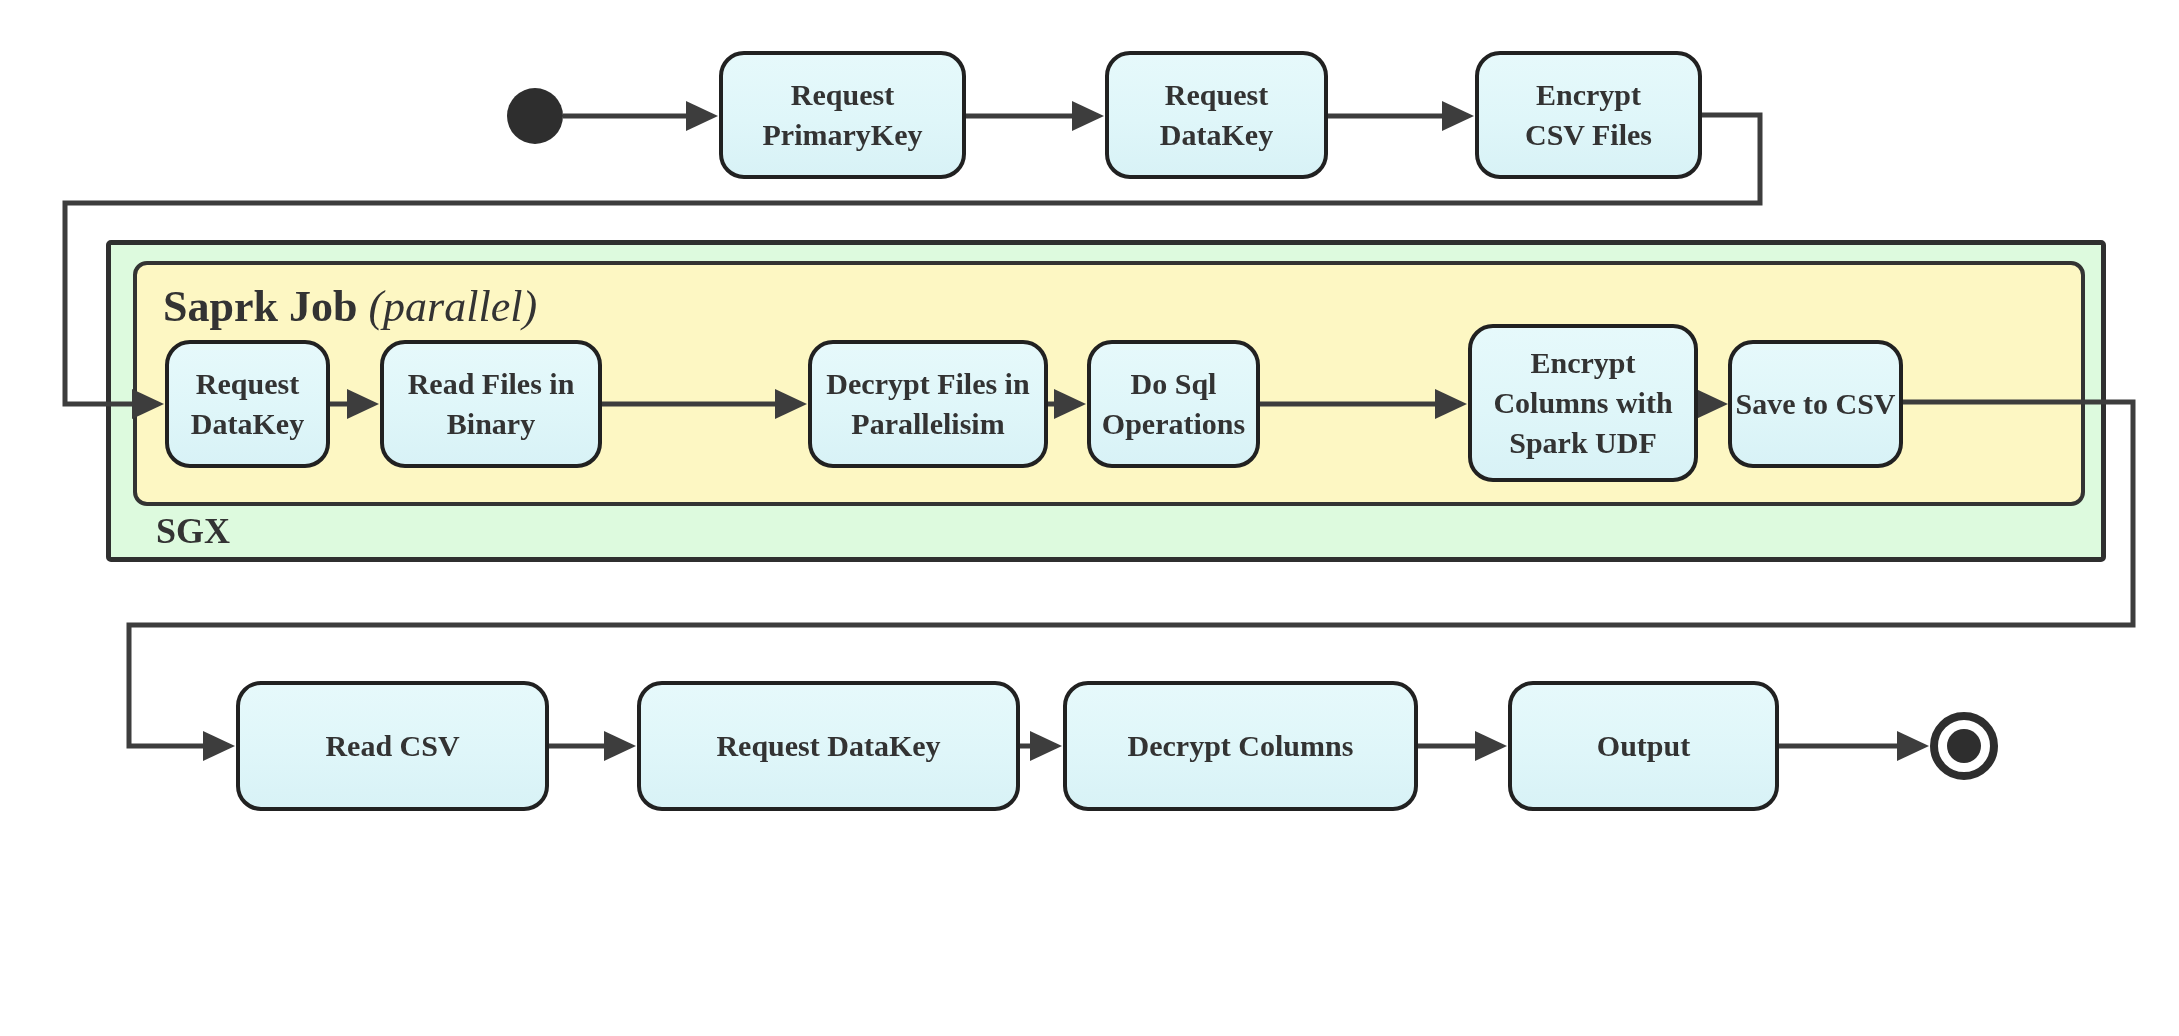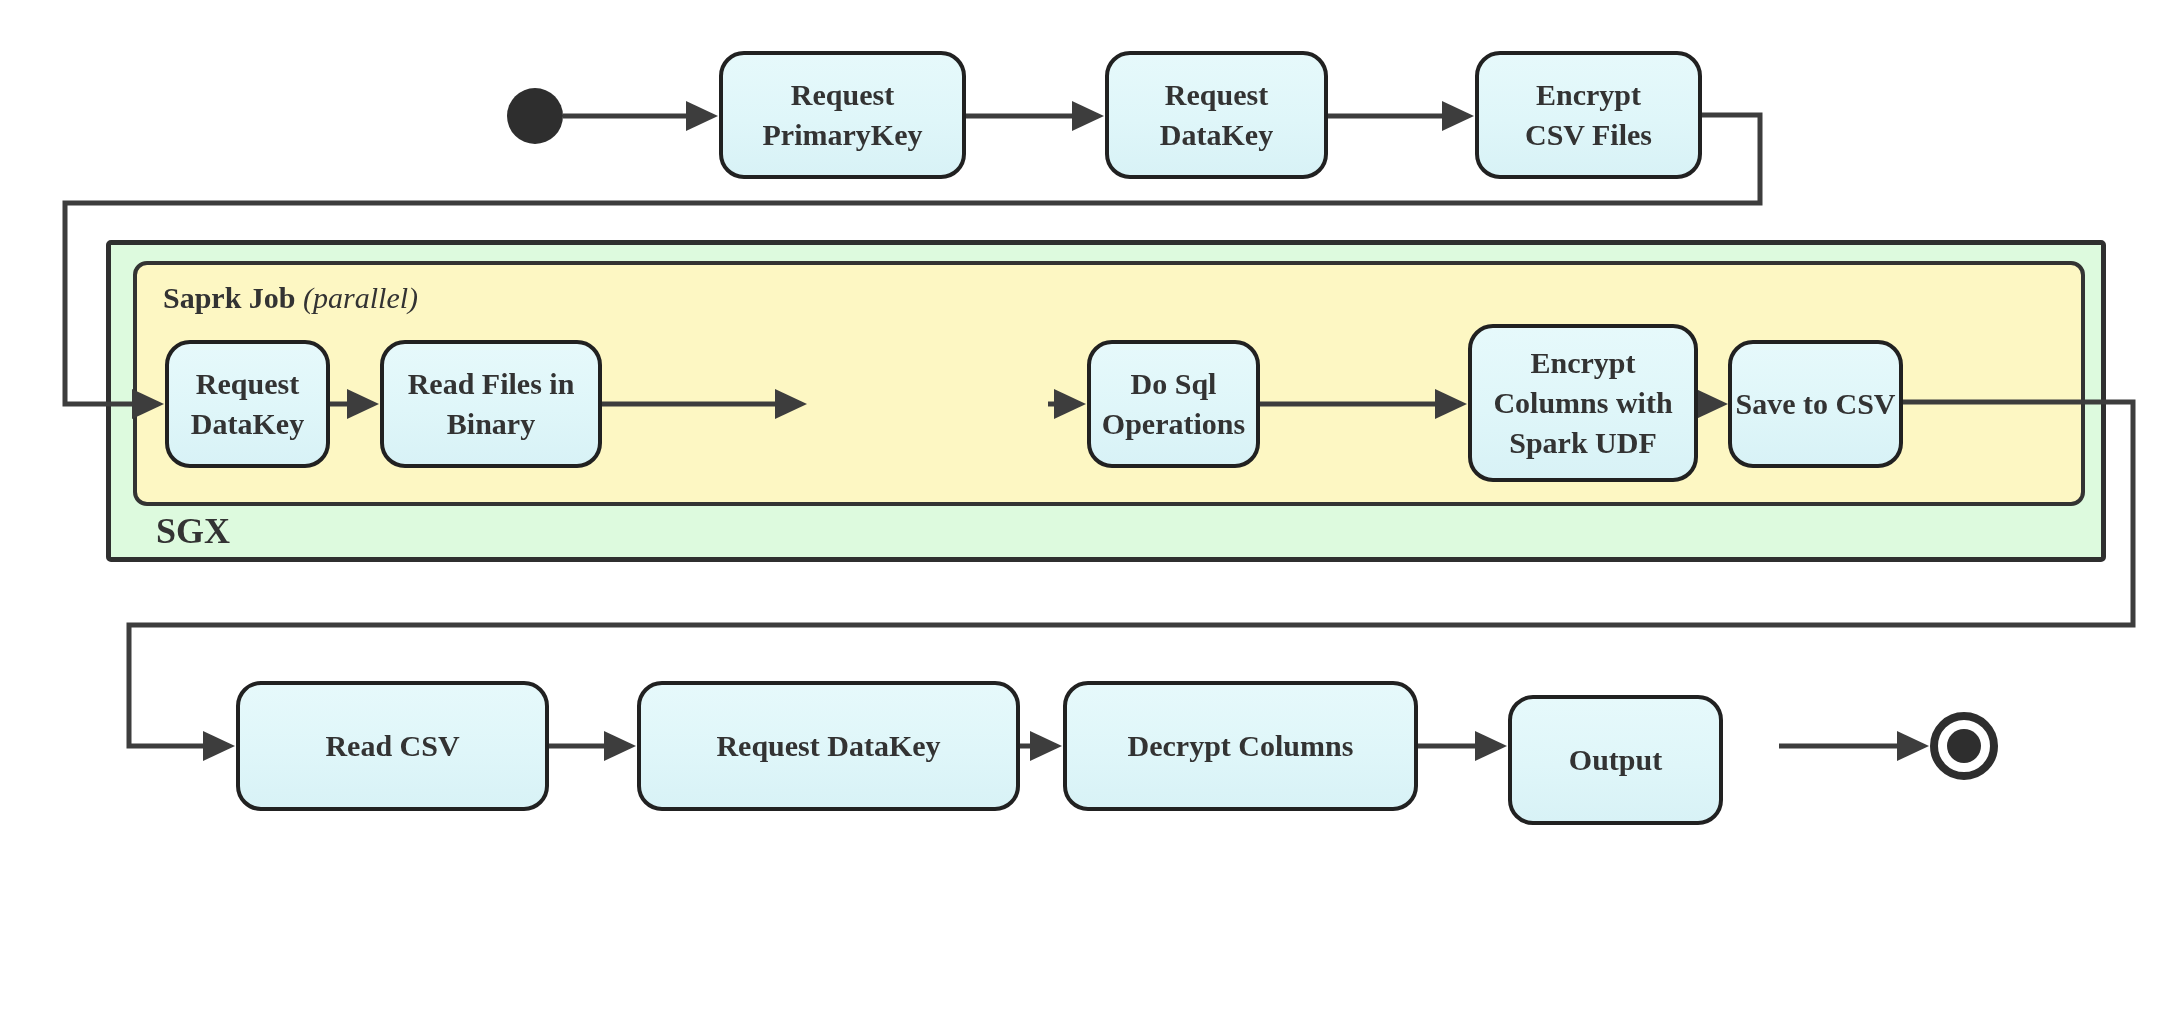--- a/index.html
+++ b/index.html
@@ -18,21 +18,21 @@
   .container{position:absolute;box-sizing:border-box;}
   .sgx{
     background:var(--sgx-fill);
     border:5px solid #2f2f2f;border-radius:5px;
   }
   .spark{
     background:var(--spark-fill);
     border:4px solid #333333;border-radius:14px;
   }
   .container-label{
-    position:absolute;font-weight:bold;font-size:30px;color:#333;white-space:nowrap;
+    position:absolute;font-weight:bold;font-size:44px;color:#333;white-space:nowrap;
   }
   .container-label .paren{font-weight:normal;font-style:italic;}
   .node{
     position:absolute;box-sizing:border-box;
     background:linear-gradient(180deg,#e6f9fb 0%,var(--node-fill) 55%,#d8f2f6 100%);
     border:4px solid var(--node-border);
     border-radius:25px;
     display:flex;flex-direction:column;align-items:center;justify-content:center;
     font-weight:bold;font-size:30px;line-height:1.33;color:var(--text);
     text-align:center;z-index:3;
@@ -107,20 +107,24 @@
   </div>
 
   <div class="node" style="left:165px;top:340px;width:165px;height:128px">
     <span class="ln">Request</span>
     <span class="ln">DataKey</span>
   </div>
   <div class="node" style="left:380px;top:340px;width:222px;height:128px">
     <span class="ln">Read Files in</span>
     <span class="ln">Binary</span>
   </div>
+  <div class="node" style="left:808px;top:340px;width:240px;height:128px">
+    <span class="ln">Decrypt Files in</span>
+    <span class="ln">Parallelisim</span>
+  </div>
   <div class="node" style="left:1087px;top:340px;width:173px;height:128px">
     <span class="ln">Do Sql</span>
     <span class="ln">Operations</span>
   </div>
   <div class="node" style="left:1468px;top:324px;width:230px;height:158px">
     <span class="ln">Encrypt</span>
     <span class="ln">Columns with</span>
     <span class="ln">Spark UDF</span>
   </div>
   <div class="node" style="left:1728px;top:340px;width:175px;height:128px">
@@ -129,21 +133,21 @@
 
   <div class="node" style="left:236px;top:681px;width:313px;height:130px">
     <span class="ln">Read CSV</span>
   </div>
   <div class="node" style="left:637px;top:681px;width:383px;height:130px">
     <span class="ln">Request DataKey</span>
   </div>
   <div class="node" style="left:1063px;top:681px;width:355px;height:130px">
     <span class="ln">Decrypt Columns</span>
   </div>
-  <div class="node" style="left:1508px;top:695px;width:215px;height:130px">
+  <div class="node" style="left:1508px;top:681px;width:271px;height:130px">
     <span class="ln">Output</span>
   </div>
 
   <div class="end-node" style="left:1930px;top:712px;width:68px;height:68px">
     <div class="dot"></div>
   </div>
 
 </div>
 
 </body></html>

